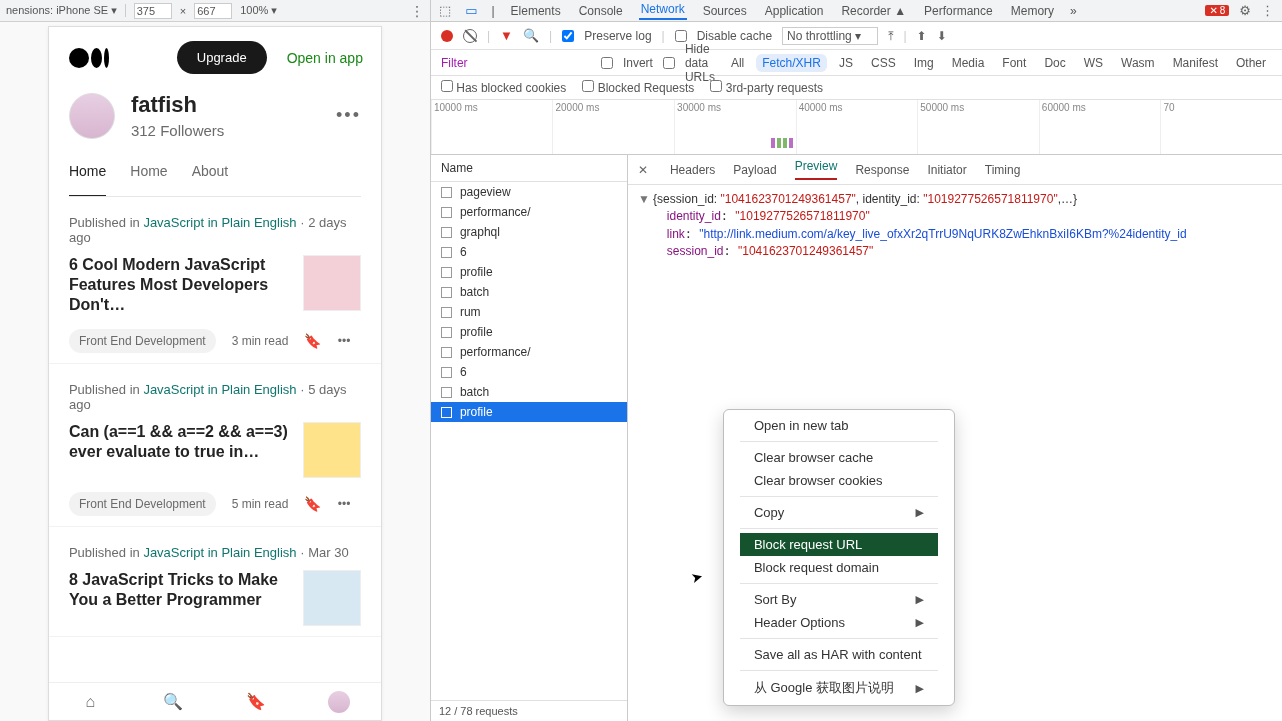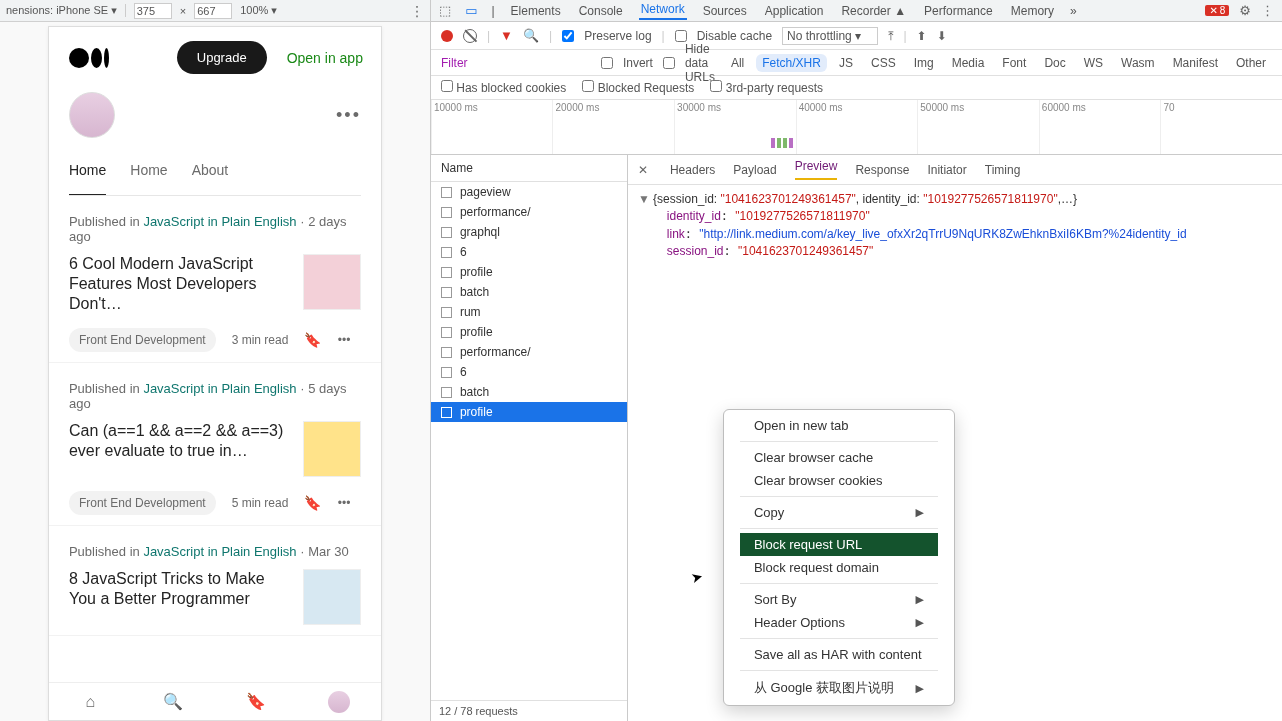--- a/index.html
+++ b/index.html
@@ -25,21 +25,21 @@
 .profile-name{font-size:22px;font-weight:800;color:#242424}
 .followers{font-size:15px;color:#6b6b6b;margin-top:4px}
 .dots-btn{margin-left:auto;color:#6b6b6b;font-size:18px;letter-spacing:2px}
 .tabs{display:flex;gap:24px;border-bottom:1px solid #e6e6e6;margin-top:24px}
 .tab{font-size:14px;color:#6b6b6b;padding:0 0 16px 0}
 .tab.active{color:#242424;border-bottom:1px solid #242424;font-weight:500}
 .article{padding:18px 20px 10px 20px;border-bottom:1px solid #f2f2f2}
 .pub-line{font-size:13px;color:#6b6b6b}
 .pub-line b{color:#0f766e;font-weight:400}
 .art-body{display:flex;gap:12px;margin-top:10px}
-.art-title{font-size:16px;font-weight:400;color:#242424;line-height:1.25}
+.art-title{font-size:16px;font-weight:700;color:#242424;line-height:1.25}
 .thumb{width:58px;height:56px;background:#f3d0d8;border:1px solid #eee;flex-shrink:0}
 .thumb.t2{background:#ffe38a}
 .thumb.t3{background:#d7e8f2}
 .art-meta{display:flex;align-items:center;gap:16px;margin-top:14px;font-size:12px;color:#6b6b6b}
 .tag-pill{background:#f2f2f2;border-radius:20px;padding:5px 10px}
 .bookmark{font-size:14px;color:#242424}
 .bottom-nav{position:absolute;bottom:0;left:0;right:0;height:38px;border-top:1px solid #eee;display:flex;justify-content:space-around;align-items:center;background:#fff}
 .bottom-nav .ic{width:22px;height:22px;display:flex;align-items:center;justify-content:center;color:#6b6b6b;font-size:16px}
 .bottom-nav .avatar-sm{width:22px;height:22px;border-radius:50%;background:linear-gradient(#e8cfe2,#d7b6d0)}
 
@@ -76,21 +76,21 @@
 .req-head{padding:6px 10px;border-bottom:1px solid #e0e0e0;font-size:12px;color:#333}
 .req-items{flex:1;overflow:auto}
 .req-item{display:flex;align-items:center;gap:8px;padding:3px 10px;font-size:12px;color:#333}
 .req-item .sq{width:11px;height:11px;border:1px solid #999}
 .req-item.sel{background:#1a73e8;color:#fff}
 .req-item.sel .sq{border-color:#fff}
 .req-footer{border-top:1px solid #e0e0e0;padding:4px 8px;font-size:11px;color:#555}
 .detail{flex:1;display:flex;flex-direction:column;min-width:0;position:relative}
 .detail-tabs{display:flex;align-items:center;gap:18px;border-bottom:1px solid #e0e0e0;padding:0 10px;height:30px;font-size:12px;color:#555}
 .detail-tabs .x{color:#666;margin-right:4px}
-.detail-tabs .tb.active{color:#701a75;border-bottom:2px solid #eab308;padding-bottom:5px}
+.detail-tabs .tb.active{color:#0f766e;border-bottom:2px solid #b91c1c;padding-bottom:5px}
 .preview-body{padding:6px 10px;font-family:Menlo,Consolas,monospace;font-size:12px;line-height:1.45;white-space:pre;overflow:hidden}
 .preview-body .k{color:#881280}
 .preview-body .str{color:#c41a16}
 .preview-body .link{color:#1a4ed8}
 .preview-body .tri{color:#777}
 .ctx-menu{position:absolute;left:95px;top:254px;width:232px;background:#fff;border:1px solid #bdbdbd;border-radius:6px;box-shadow:0 6px 18px rgba(0,0,0,.18);font-size:13px;color:#333;padding:4px 16px;z-index:50}
 .ctx-menu .mi{padding:4px 14px;display:flex;align-items:center;justify-content:space-between}
 .ctx-menu .mi.hov{background:#14532d;color:#fff}
 .ctx-menu .sep{height:1px;background:#e3e3e3;margin:4px 0}
 .ctx-menu .arr{font-size:11px;color:#555}
@@ -116,20 +116,24 @@
               <div class="e1"></div>
               <div class="e2"></div>
               <div class="e3"></div>
             </div>
           <div class="upgrade-btn">Upgrade</div>
           <div class="open-app">Open in app</div>
         </div>
         <div class="profile-area">
           <div class="profile-row">
             <div class="avatar-lg"></div>
+            <div>
+              <div class="profile-name">fatfish</div>
+              <div class="followers">312 Followers</div>
+            </div>
             <div class="dots-btn">•••</div>
           </div>
           <div class="tabs">
             <div class="tab active">Home</div>
             <div class="tab">Home</div>
             <div class="tab">About</div>
           </div>
         </div>
 
         <div class="article">

